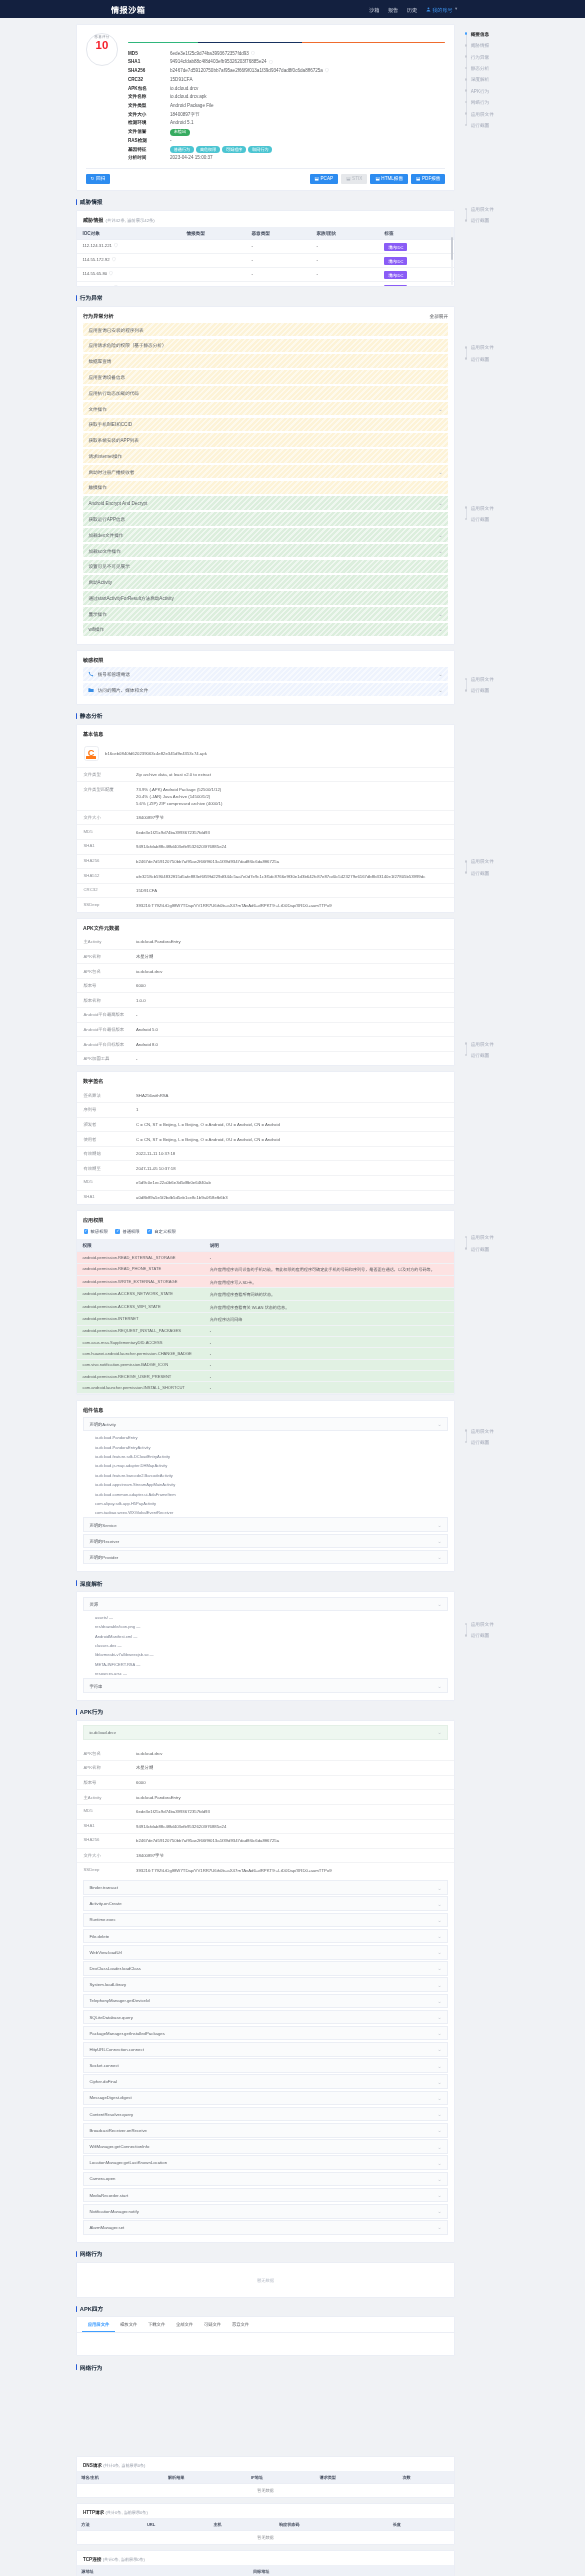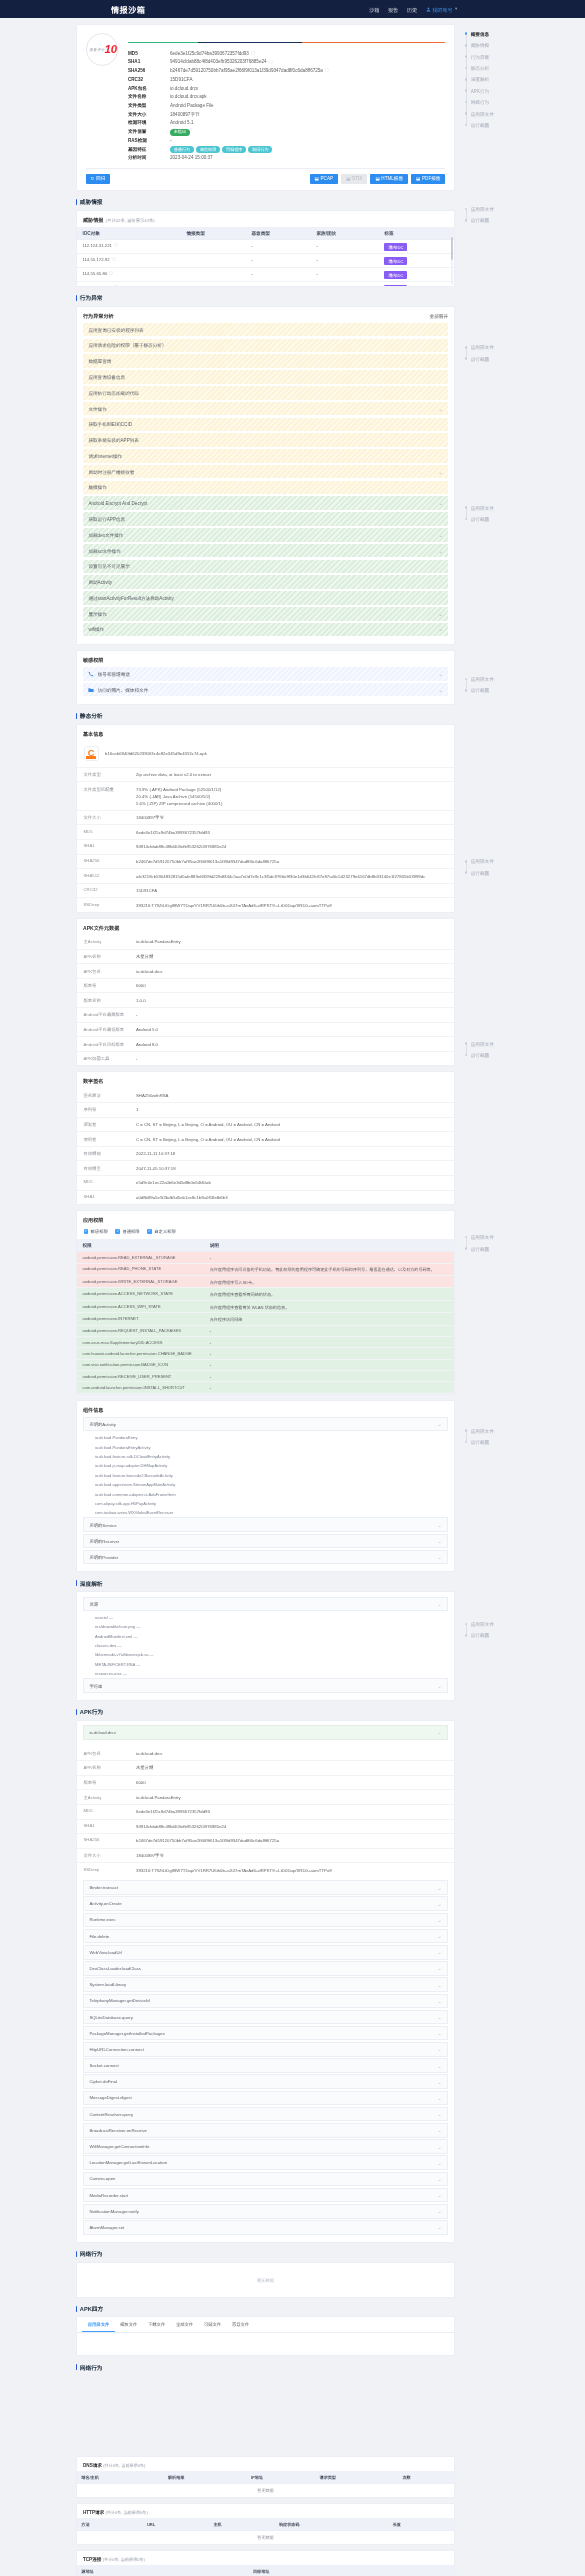--- a/index.html
+++ b/index.html
@@ -120,25 +120,24 @@
   .panel-head .sub { font-weight: normal; color: #9aa0ac; font-size: 4.3px; }
   .panel-head .right {
     margin-left: auto; font-weight: normal; color: #606266; font-size: 4.6px; cursor: pointer;
   }
 
   
   .summary { padding: 7.6px 8.7px 0 8.7px; display: flex; }
   .score {
     width: 32.5px; height: 32.5px; border-radius: 50%;
     border: 0.5px solid #e4e7ed;
-    display: flex; 
-    align-items: center; justify-content: flex-end;
+    display: flex; flex-direction: column;
+    align-items: center; justify-content: flex-start;
     flex: 0 0 auto;
     margin-top: 1.1px;
-    font-style: italic;
   }
   .score .lbl { font-size: 3.5px; color: #8a8f99; letter-spacing: 0.3px; }
   .score .val { font-size: 11.4px; font-weight: bold; color: #f5222d; line-height: 1; margin-top: 0.5px; }
   .summary-body { flex: 1; margin-left: 9.8px; }
   .gauge {
     height: 1.1px;
     background: linear-gradient(to right, #2fb67c 0%, #2fb67c 22%, #17315f 22%, #17315f 55%, #ef6c2e 55%, #ef6c2e 100%);
     border-radius: 0.5px;
     margin: 9.8px 0 6.5px 0;
   }

